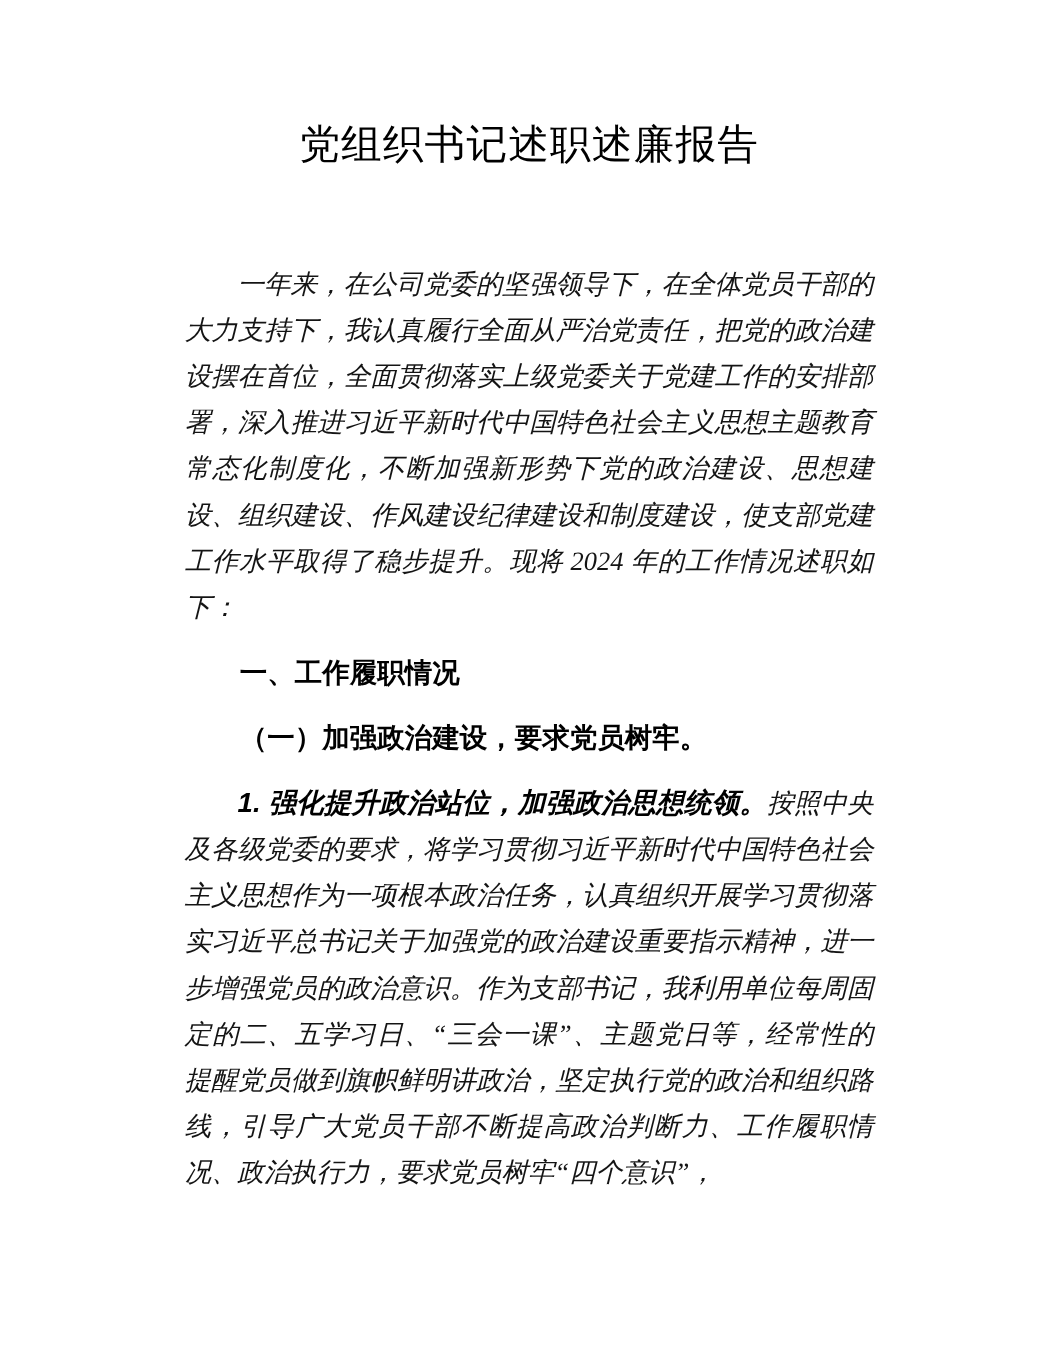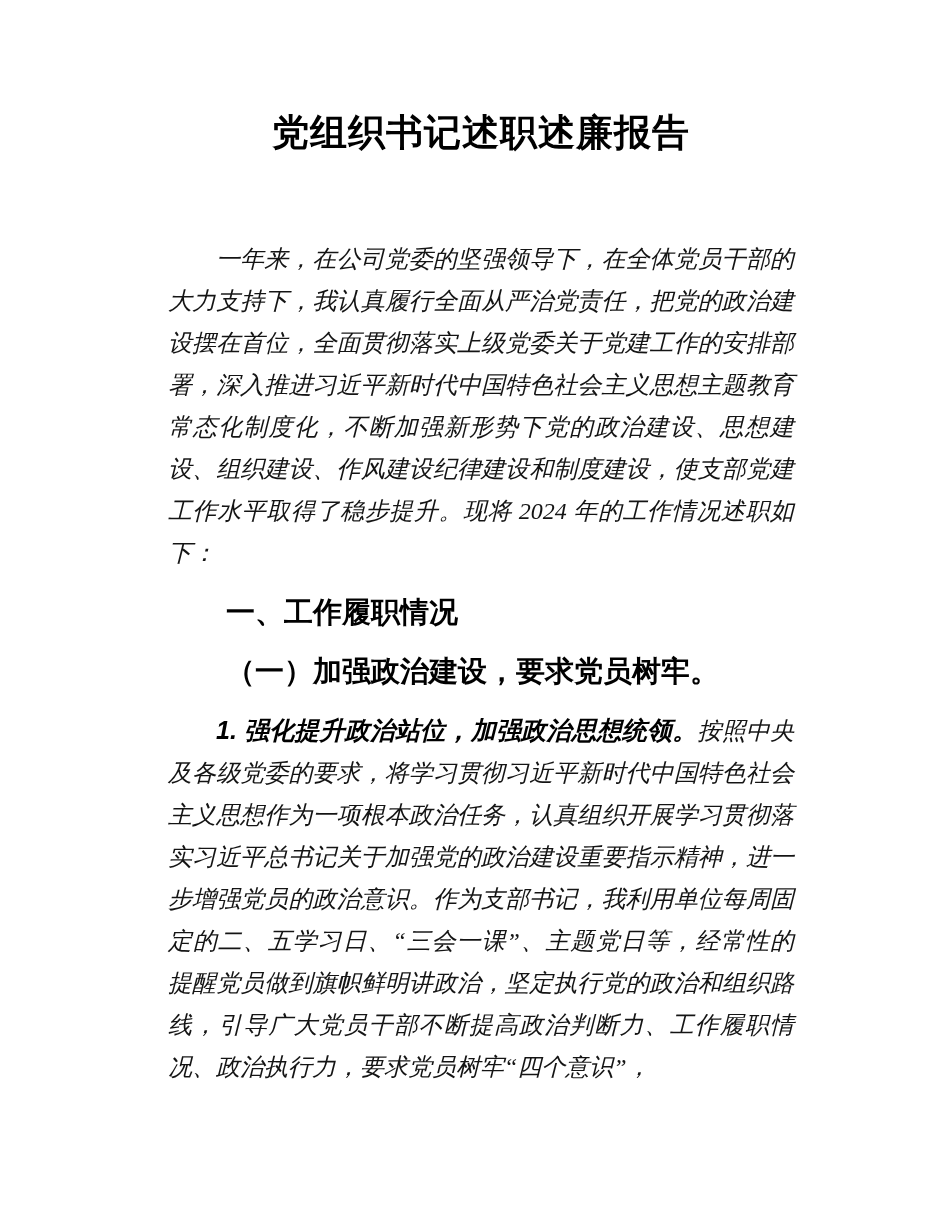--- a/index.html
+++ b/index.html
@@ -17,41 +17,41 @@
   .page {
     box-sizing: border-box;
     width: 950px;
     height: 1230px;
     padding: 108px 156px 0 168px;
     background: #ffffff;
   }
   .doc-title {
     margin: 0 0 80px 0;
     font-family: "Liberation Serif", "DejaVu Serif", serif;
-    font-weight: 700;
+    font-weight: 400;
     font-size: 37px;
     line-height: 50px;
     letter-spacing: 1px;
     text-align: center;
     color: #000000;
   }
   .body-para {
     margin: 0 0 17px 0;
     font-size: 24px;
     line-height: 42px;
     text-align: justify;
     text-indent: 2em;
     color: #141414;
     font-style: italic;
   }
   .sec-heading {
     margin: 0 0 17px 0;
     font-family: "Liberation Sans", "DejaVu Sans", sans-serif;
     font-weight: 700;
-    font-size: 29px;
+    font-size: 25px;
     line-height: 42px;
     text-indent: 2em;
     color: #000000;
   }
   .lead-bold {
     font-family: "Liberation Sans", "DejaVu Sans", sans-serif;
     font-weight: 700;
     font-size: 25px;
     color: #000000;
   }

